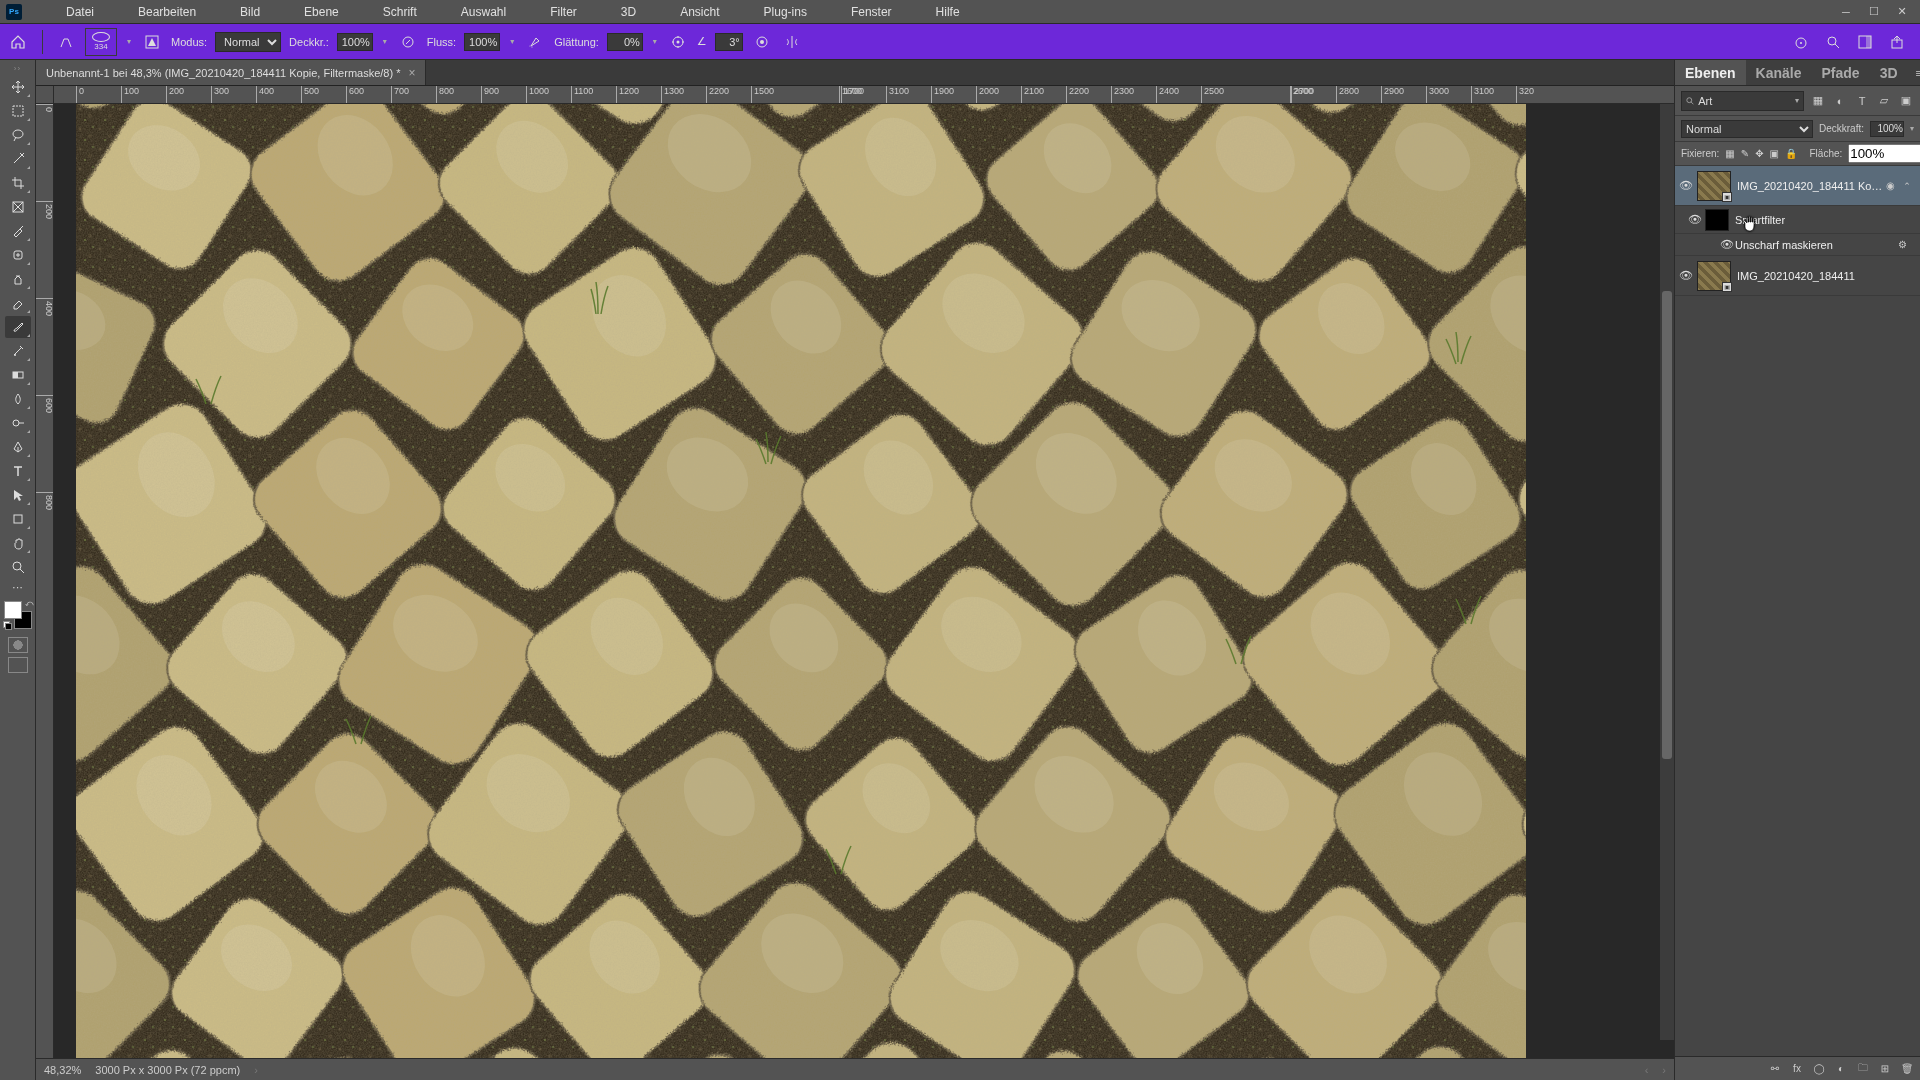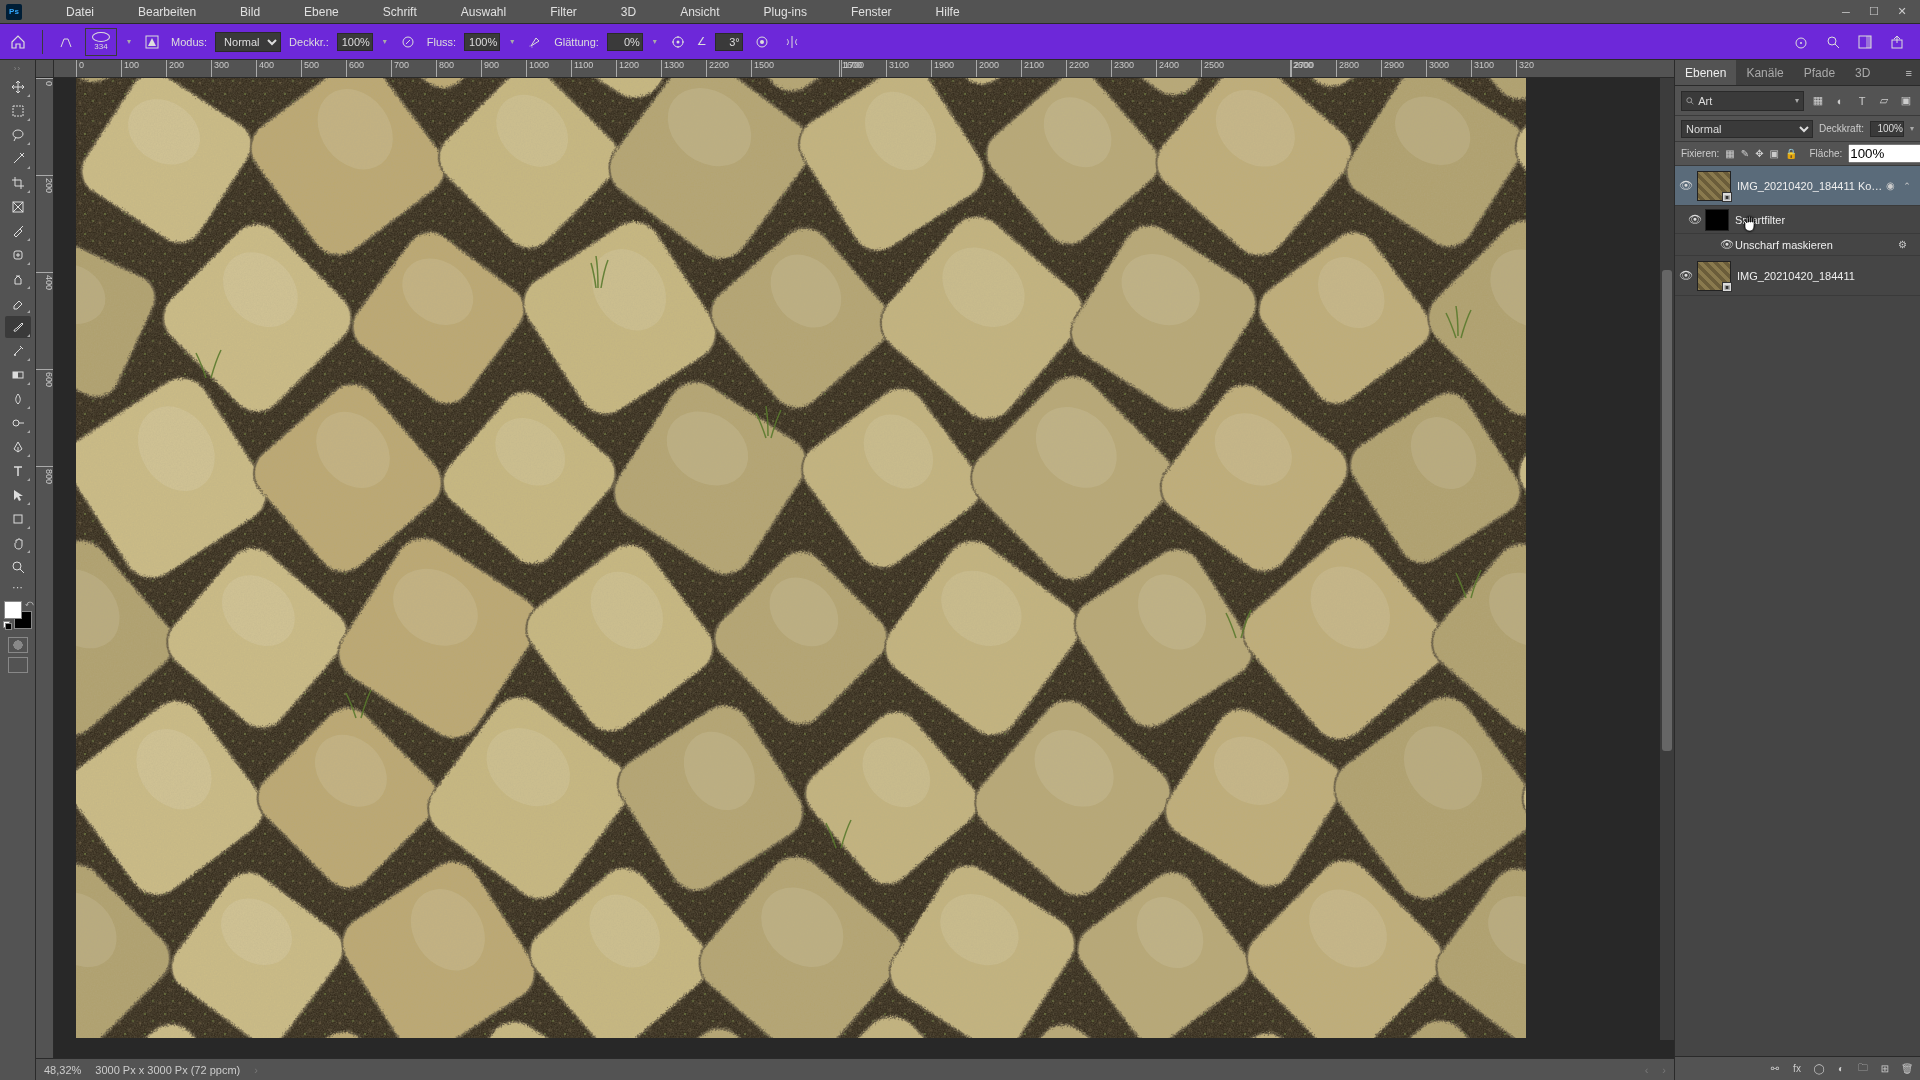--- a/index.html
+++ b/index.html
@@ -64,21 +64,21 @@
 .canvas svg { width: 100%; height: 100%; display: block; }
 .scroll-v { position:absolute; right:0; top:0; bottom:18px; width:14px; background:#3c3c3c;}
 .scroll-v .thumb { position:absolute; left:2px; right:2px; top:20%; height:50%; background:#666; border-radius:3px;}
 
 .statusbar { height: 22px; background: #535353; border-top: 1px solid #2a2a2a; display: flex; align-items: center; padding: 0 8px; gap: 14px; font-size: 11px; color: #ccc; }
 .statusbar .sep2 { color:#777;}
 
 
 .rightpanels { width: 246px; background: #535353; border-left: 1px solid #2a2a2a; display: flex; flex-direction: column; }
 .panel-tabs { height: 26px; display: flex; align-items: stretch; border-bottom: 1px solid #2a2a2a; background:#3e3e3e; }
-.panel-tabs .ptab { padding: 0 10px; display: flex; align-items: center; font-size: 12px; color: #aaa; cursor: pointer; }
+.panel-tabs .ptab { padding: 0 10px; display: flex; align-items: center; font-size: 14px; color: #aaa; cursor: pointer; font-weight: bold; }
 .panel-tabs .ptab.active { background: #535353; color: #eee; }
 .panel-tabs .menu-icon { margin-left: auto; padding: 0 8px; display:flex; align-items:center; cursor:pointer; color:#ccc;}
 
 .search-row { height: 30px; display: flex; align-items: center; padding: 0 6px; gap: 6px; border-bottom: 1px solid #3a3a3a; }
 .search-row .search-box { flex: 1; display: flex; align-items: center; background: #3a3a3a; border: 1px solid #2a2a2a; height: 20px; padding: 0 4px; gap: 4px; }
 .search-row input { background: transparent; border: none; color: #ddd; font-size: 11px; width: 100%; outline: none; }
 .search-row .mini-icon { width: 16px; height: 16px; display:flex; align-items:center; justify-content:center; cursor:pointer; color:#ccc; font-size:11px;}
 
 .blend-row { height: 26px; display: flex; align-items: center; padding: 0 6px; gap: 6px; border-bottom: 1px solid #3a3a3a; }
 .blend-row select { flex: 1; background: #3a3a3a; color: #ddd; border: 1px solid #2a2a2a; height: 18px; font-size: 11px; }
@@ -368,20 +368,26 @@
       <div class="bg"></div>
       <div class="fg"></div>
       <div class="swap">⤺</div>
       <div class="mini"></div>
     </div>
     <div class="qmask"></div>
     <div class="screenmode"></div>
   </div>
 
   <div class="docarea">
+    <div class="tabbar">
+      <div class="tab">
+        <span>Unbenannt-1 bei 48,3% (IMG_20210420_184411 Kopie, Filtermaske/8) *</span>
+        <span class="close">×</span>
+      </div>
+    </div>
     <div style="position:relative;">
       <div class="ruler-corner"></div>
       <div class="ruler-h" id="rulerH">
           <div class="tick-major" style="left: 22px;">0</div>
           <div class="tick-major" style="left: 67px;">100</div>
           <div class="tick-major" style="left: 112px;">200</div>
           <div class="tick-major" style="left: 157px;">300</div>
           <div class="tick-major" style="left: 202px;">400</div>
           <div class="tick-major" style="left: 247px;">500</div>
           <div class="tick-major" style="left: 292px;">600</div>

